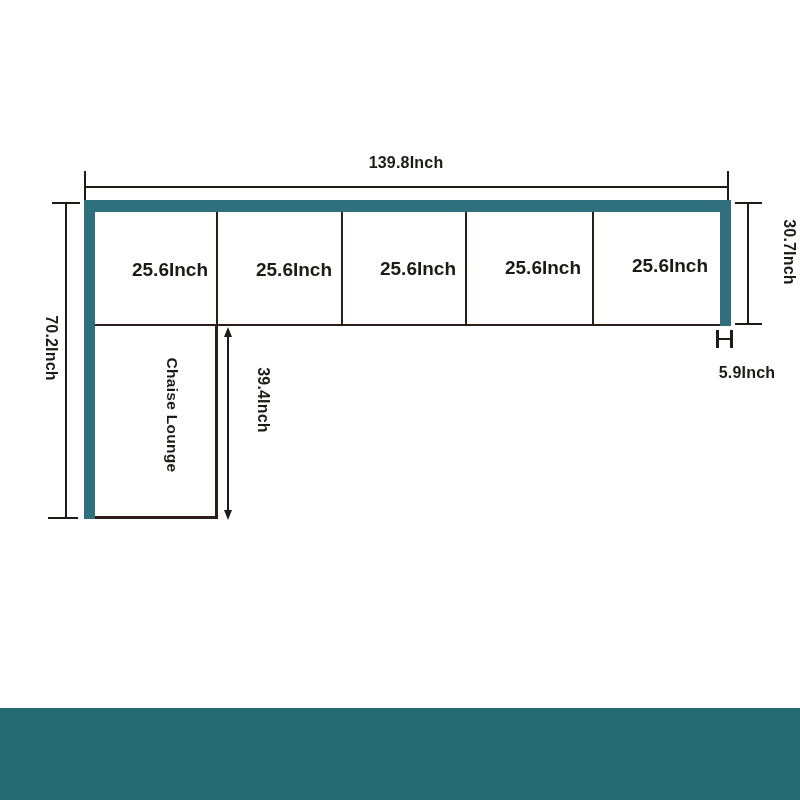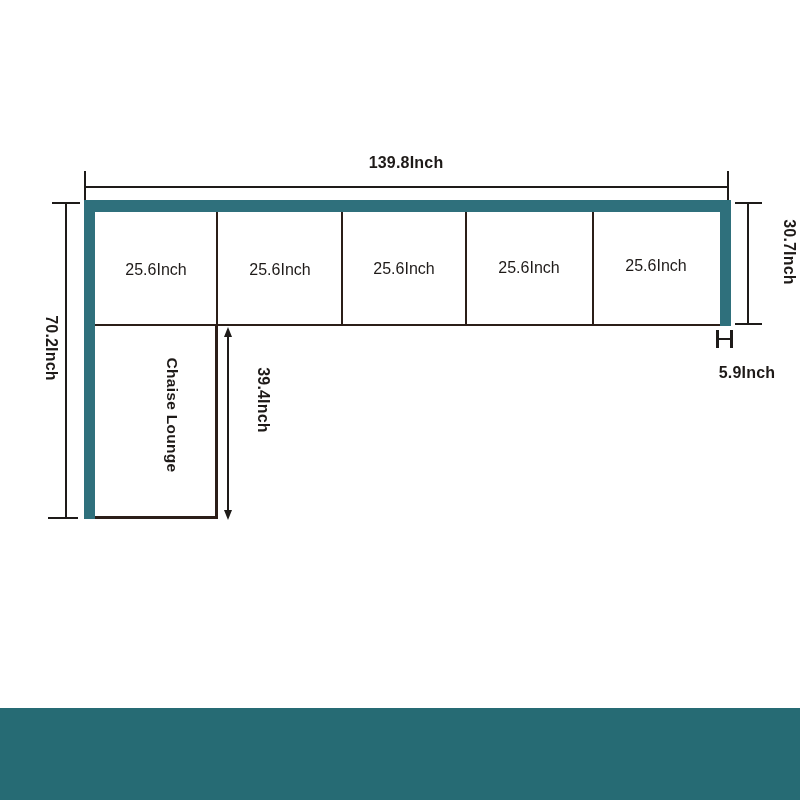--- a/index.html
+++ b/index.html
@@ -15,21 +15,21 @@
   .line{background:#2b1e18;}
   .dimline{background:#1e1b19;}
   
   .dim-text{
     position:absolute;transform:translate(-50%,-50%);
     font-weight:bold;font-size:16px;color:#1e1a18;white-space:nowrap;letter-spacing:0.2px;
   }
   .dim-text.vert{transform:translate(-50%,-50%) rotate(90deg);}
   .seat-text{
     position:absolute;transform:translate(-50%,-50%);
-    font-weight:normal;font-size:16px;color:#1e1a18;white-space:nowrap;
+    font-weight:bold;font-size:19px;color:#1e1a18;white-space:nowrap;margin-left:14px;
   }
   .chaise-text{
     position:absolute;transform:translate(-50%,-50%) rotate(90deg);
     font-weight:bold;font-size:15.5px;color:#1e1a18;white-space:nowrap;letter-spacing:0.3px;
   }
   
   .arrowhead{position:absolute;width:0;height:0;border-left:4.5px solid transparent;border-right:4.5px solid transparent;}
   .arrowhead.up{border-bottom:10px solid #1e1b19;}
   .arrowhead.down{border-top:10px solid #1e1b19;}
   

